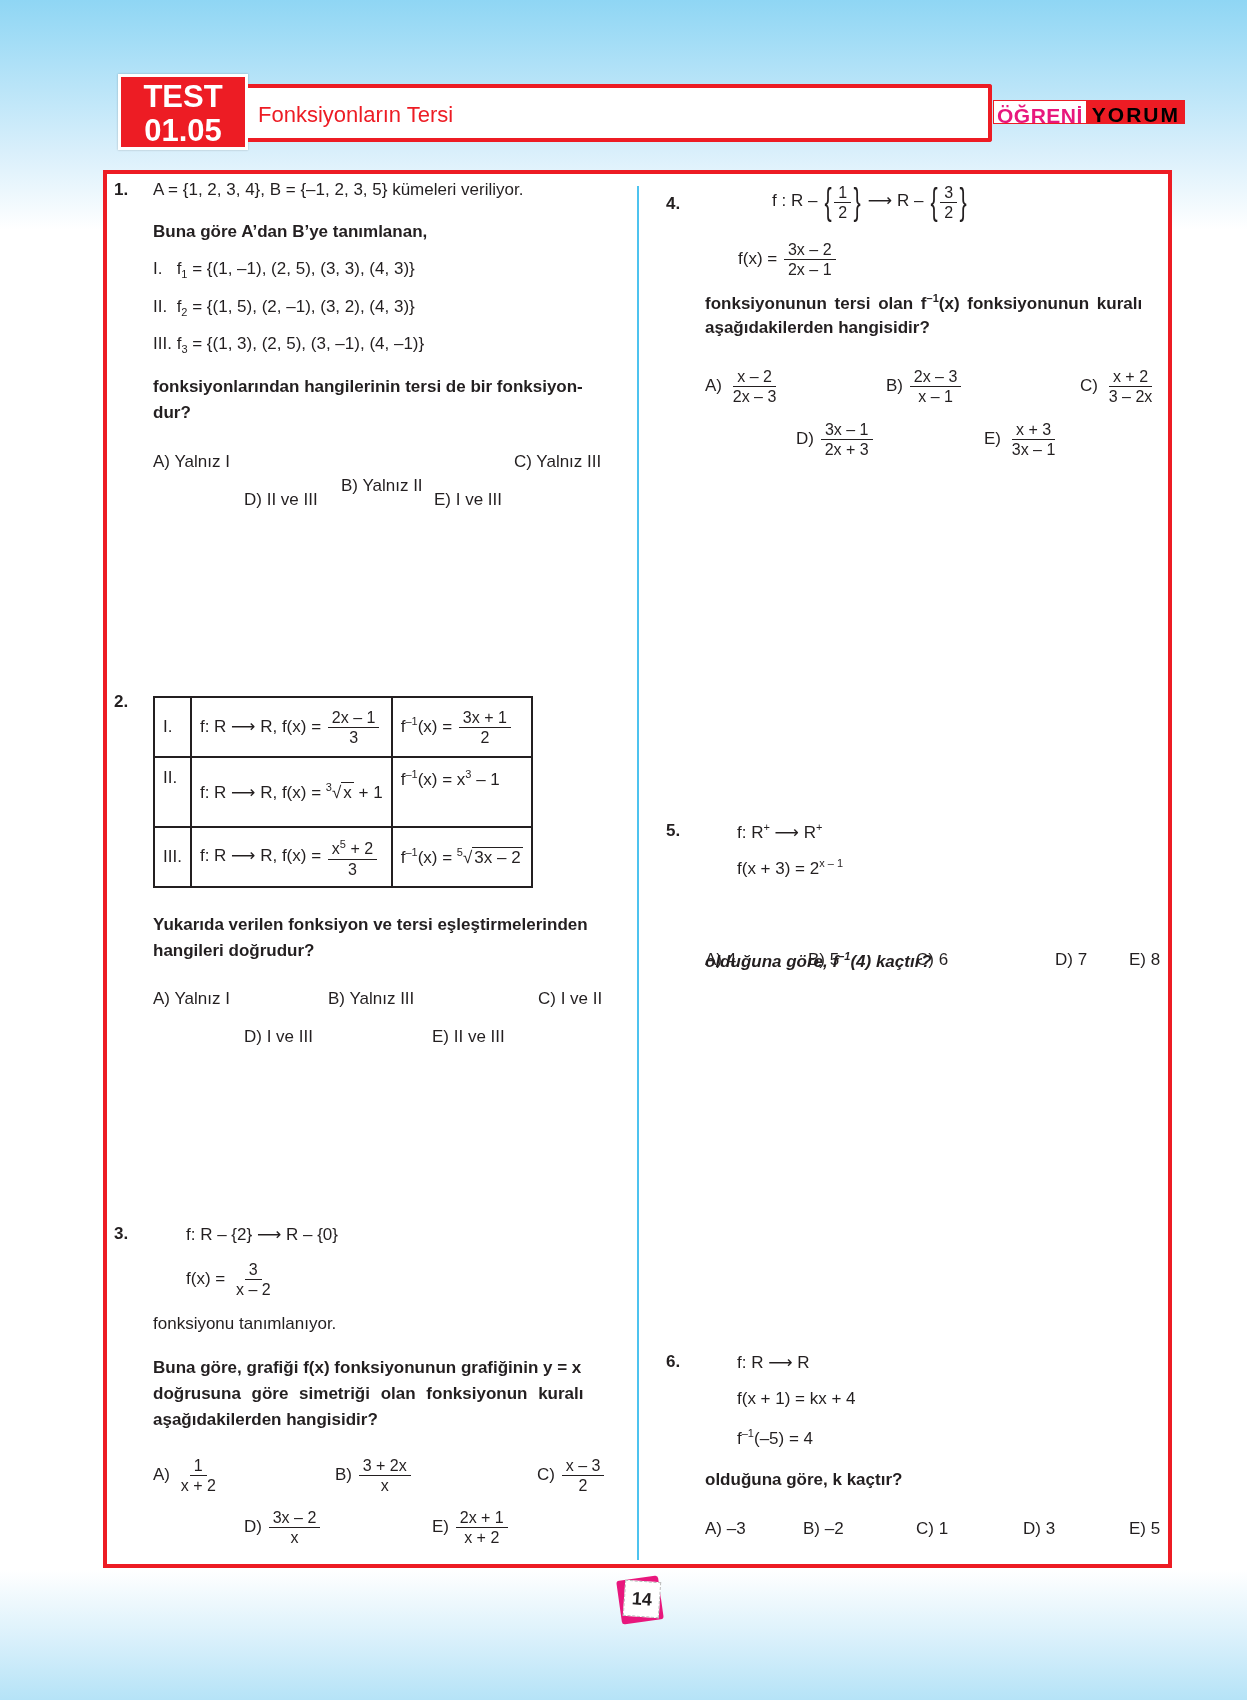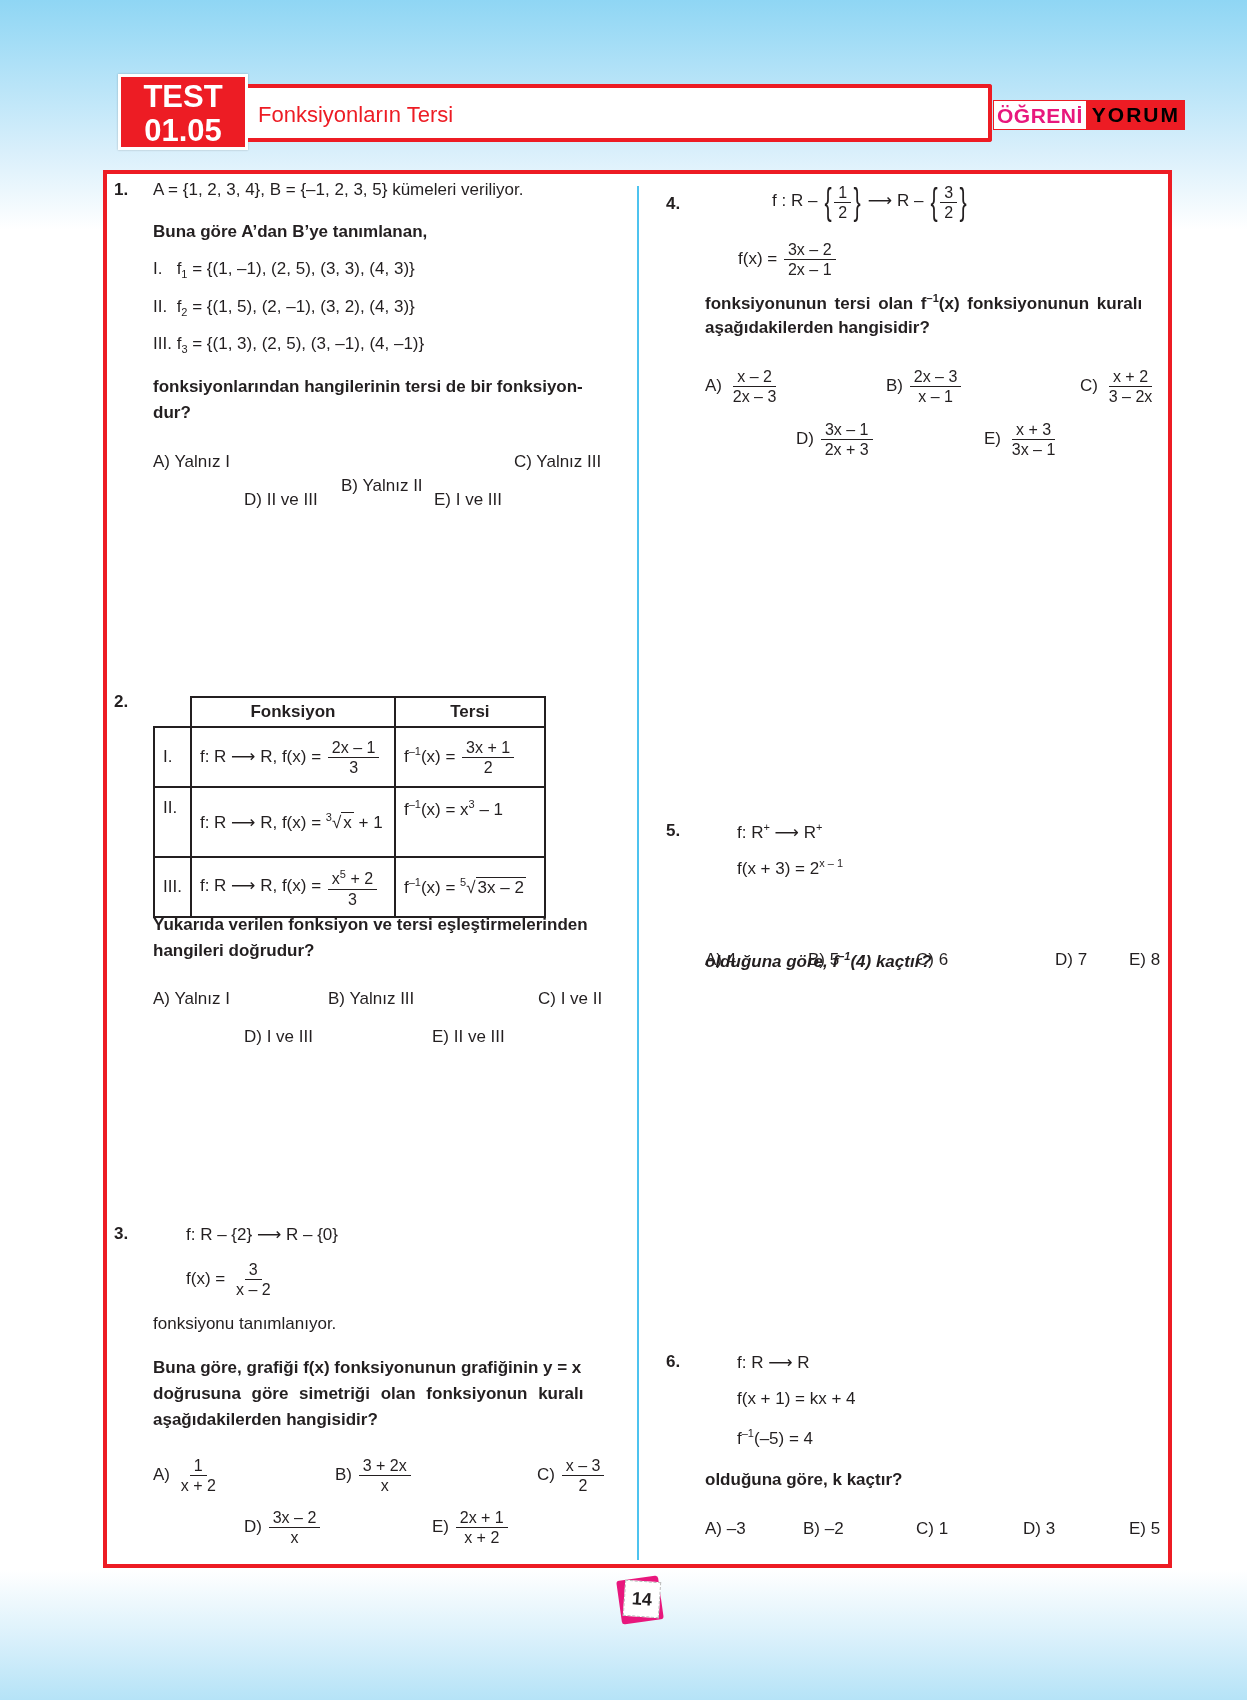--- a/index.html
+++ b/index.html
@@ -17,21 +17,21 @@
     color:#fff; font-weight:bold; text-align:center; line-height:34px; font-size:31px;
     box-sizing:border-box; padding-top:3px;
   }
   .title-bar {
     left:248px; top:84px; width:744px; height:58px; box-sizing:border-box;
     border:4px solid #ed1c24; border-left:none; background:#fff; border-radius:0 3px 3px 0;
   }
   .title-text {
     position:absolute; left:10px; top:14px; font-size:22px; color:#ed1c24;
   }
-  .logo { left:993px; top:100px; height:30px; display:flex; font-weight:bold; font-size:21px; letter-spacing:0.5px; }
+  .logo { left:993px; top:100px; height:24px; display:flex; font-weight:bold; font-size:21px; letter-spacing:0.5px; }
   .logo-a { background:#fff; color:#e8177d; padding:0 3px; line-height:30px; border:1px solid #ed1c24; }
   .logo-b { background:#ed1c24; color:#000000; padding:0 5px; line-height:30px; letter-spacing:2px; }
   
   .frame {
     left:103px; top:170px; width:1069px; height:1398px; box-sizing:border-box;
     border:4px solid #ed1c24; background:#fff;
   }
   .divider { left:637px; top:186px; width:2px; height:1374px; background:#4ec3ef; }
   .qnum { position:absolute; font-weight:bold; font-size:17px; }
   .bold { font-weight:bold; }
@@ -91,25 +91,20 @@
   <span class="opt" style="left:341px;top:452px;margin-top:24px;">B) Yalnız II</span>
   <span class="opt" style="left:514px;top:452px;">C) Yalnız III</span>
   <span class="opt" style="left:244px;top:490px;">D) II ve III</span>
   <span class="opt" style="left:434px;top:490px;">E) I ve III</span>
 </div>
 
 <div>
   <span class="qnum" style="left:114px;top:692px;">2.</span>
   <table class="t2" style="left:153px;top:696px;">
     <tbody>
-        <tr class="hd">
-      <td class="blank"></td>
-      <td style="width:186px;">Fonksiyon</td>
-      <td style="width:132px;">Tersi</td>
-    </tr>
     <tr>
       <td style="width:18px;">I.</td>
       <td>
         <span>f: R ⟶ R, f(x) =</span>
         <span class="frac">
               <span class="num">2x – 1</span>
               <span class="den">3</span>
             </span>
       </td>
       <td>

